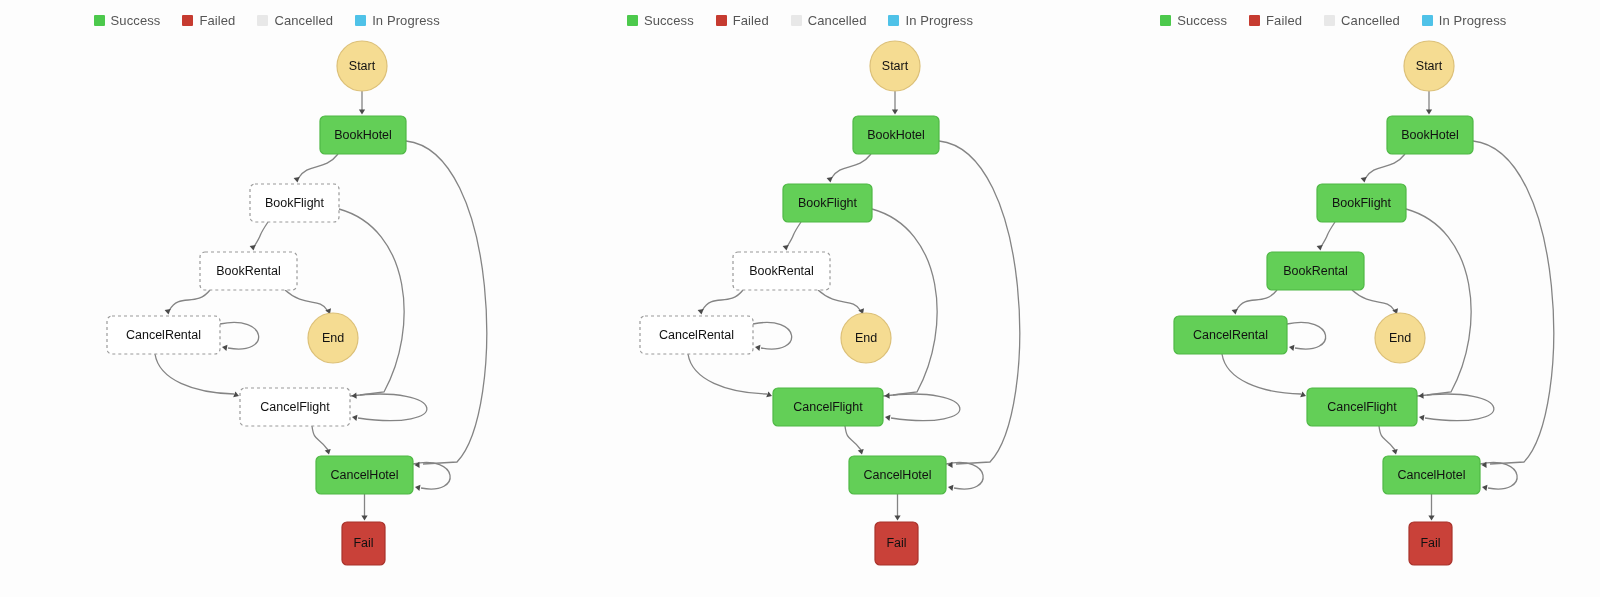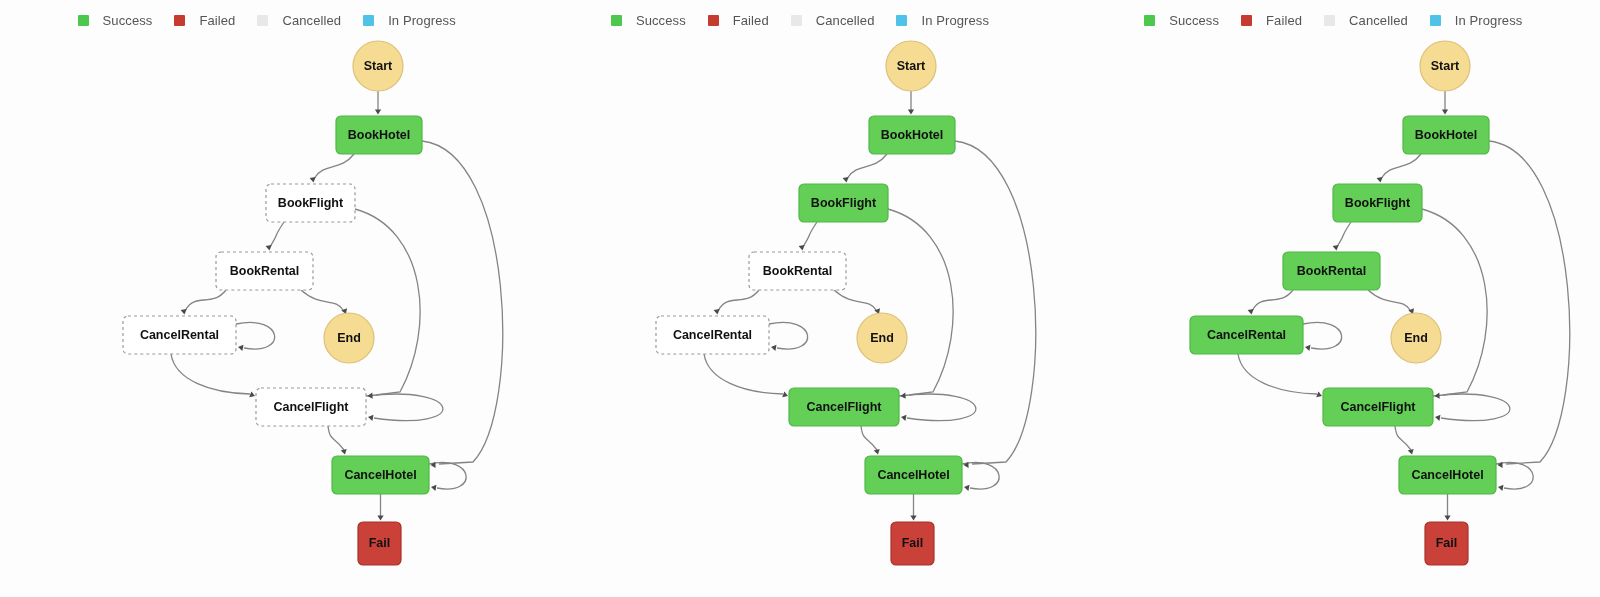--- a/index.html
+++ b/index.html
@@ -9,24 +9,24 @@
     font-family:"Liberation Sans", sans-serif;
     overflow:hidden;
   }
   #root{position:relative;width:1600px;height:597px;display:flex;}
   .panel{position:relative;width:533.33px;height:597px;}
   .legend{
     position:absolute;top:11px;left:0;width:100%;
     display:flex;justify-content:center;align-items:center;gap:22px;
     height:18px;
   }
-  .legend-item{display:flex;align-items:center;gap:14px;}
+  .legend-item{display:flex;align-items:center;gap:6px;}
   .swatch{width:11px;height:11px;display:inline-block;border-radius:1px;}
   .legend-label{font-size:13px;color:#555;letter-spacing:.1px;white-space:nowrap;}
-  .graph{position:absolute;top:28px;left:16px;width:533.33px;height:560px;font-weight:bold;}
+  .graph{position:absolute;top:28px;left:0;width:533.33px;height:560px;}
   svg{display:block;}
   text.nodelabel{
     font-family:"Liberation Sans", sans-serif;
     font-size:12.5px;fill:#111;text-anchor:middle;dominant-baseline:middle;
   }
   .edge{fill:none;stroke:#848484;stroke-width:1.3px;}
   .arrow{fill:#4a4a4a;}
 </style>
 </head>
 <body>

